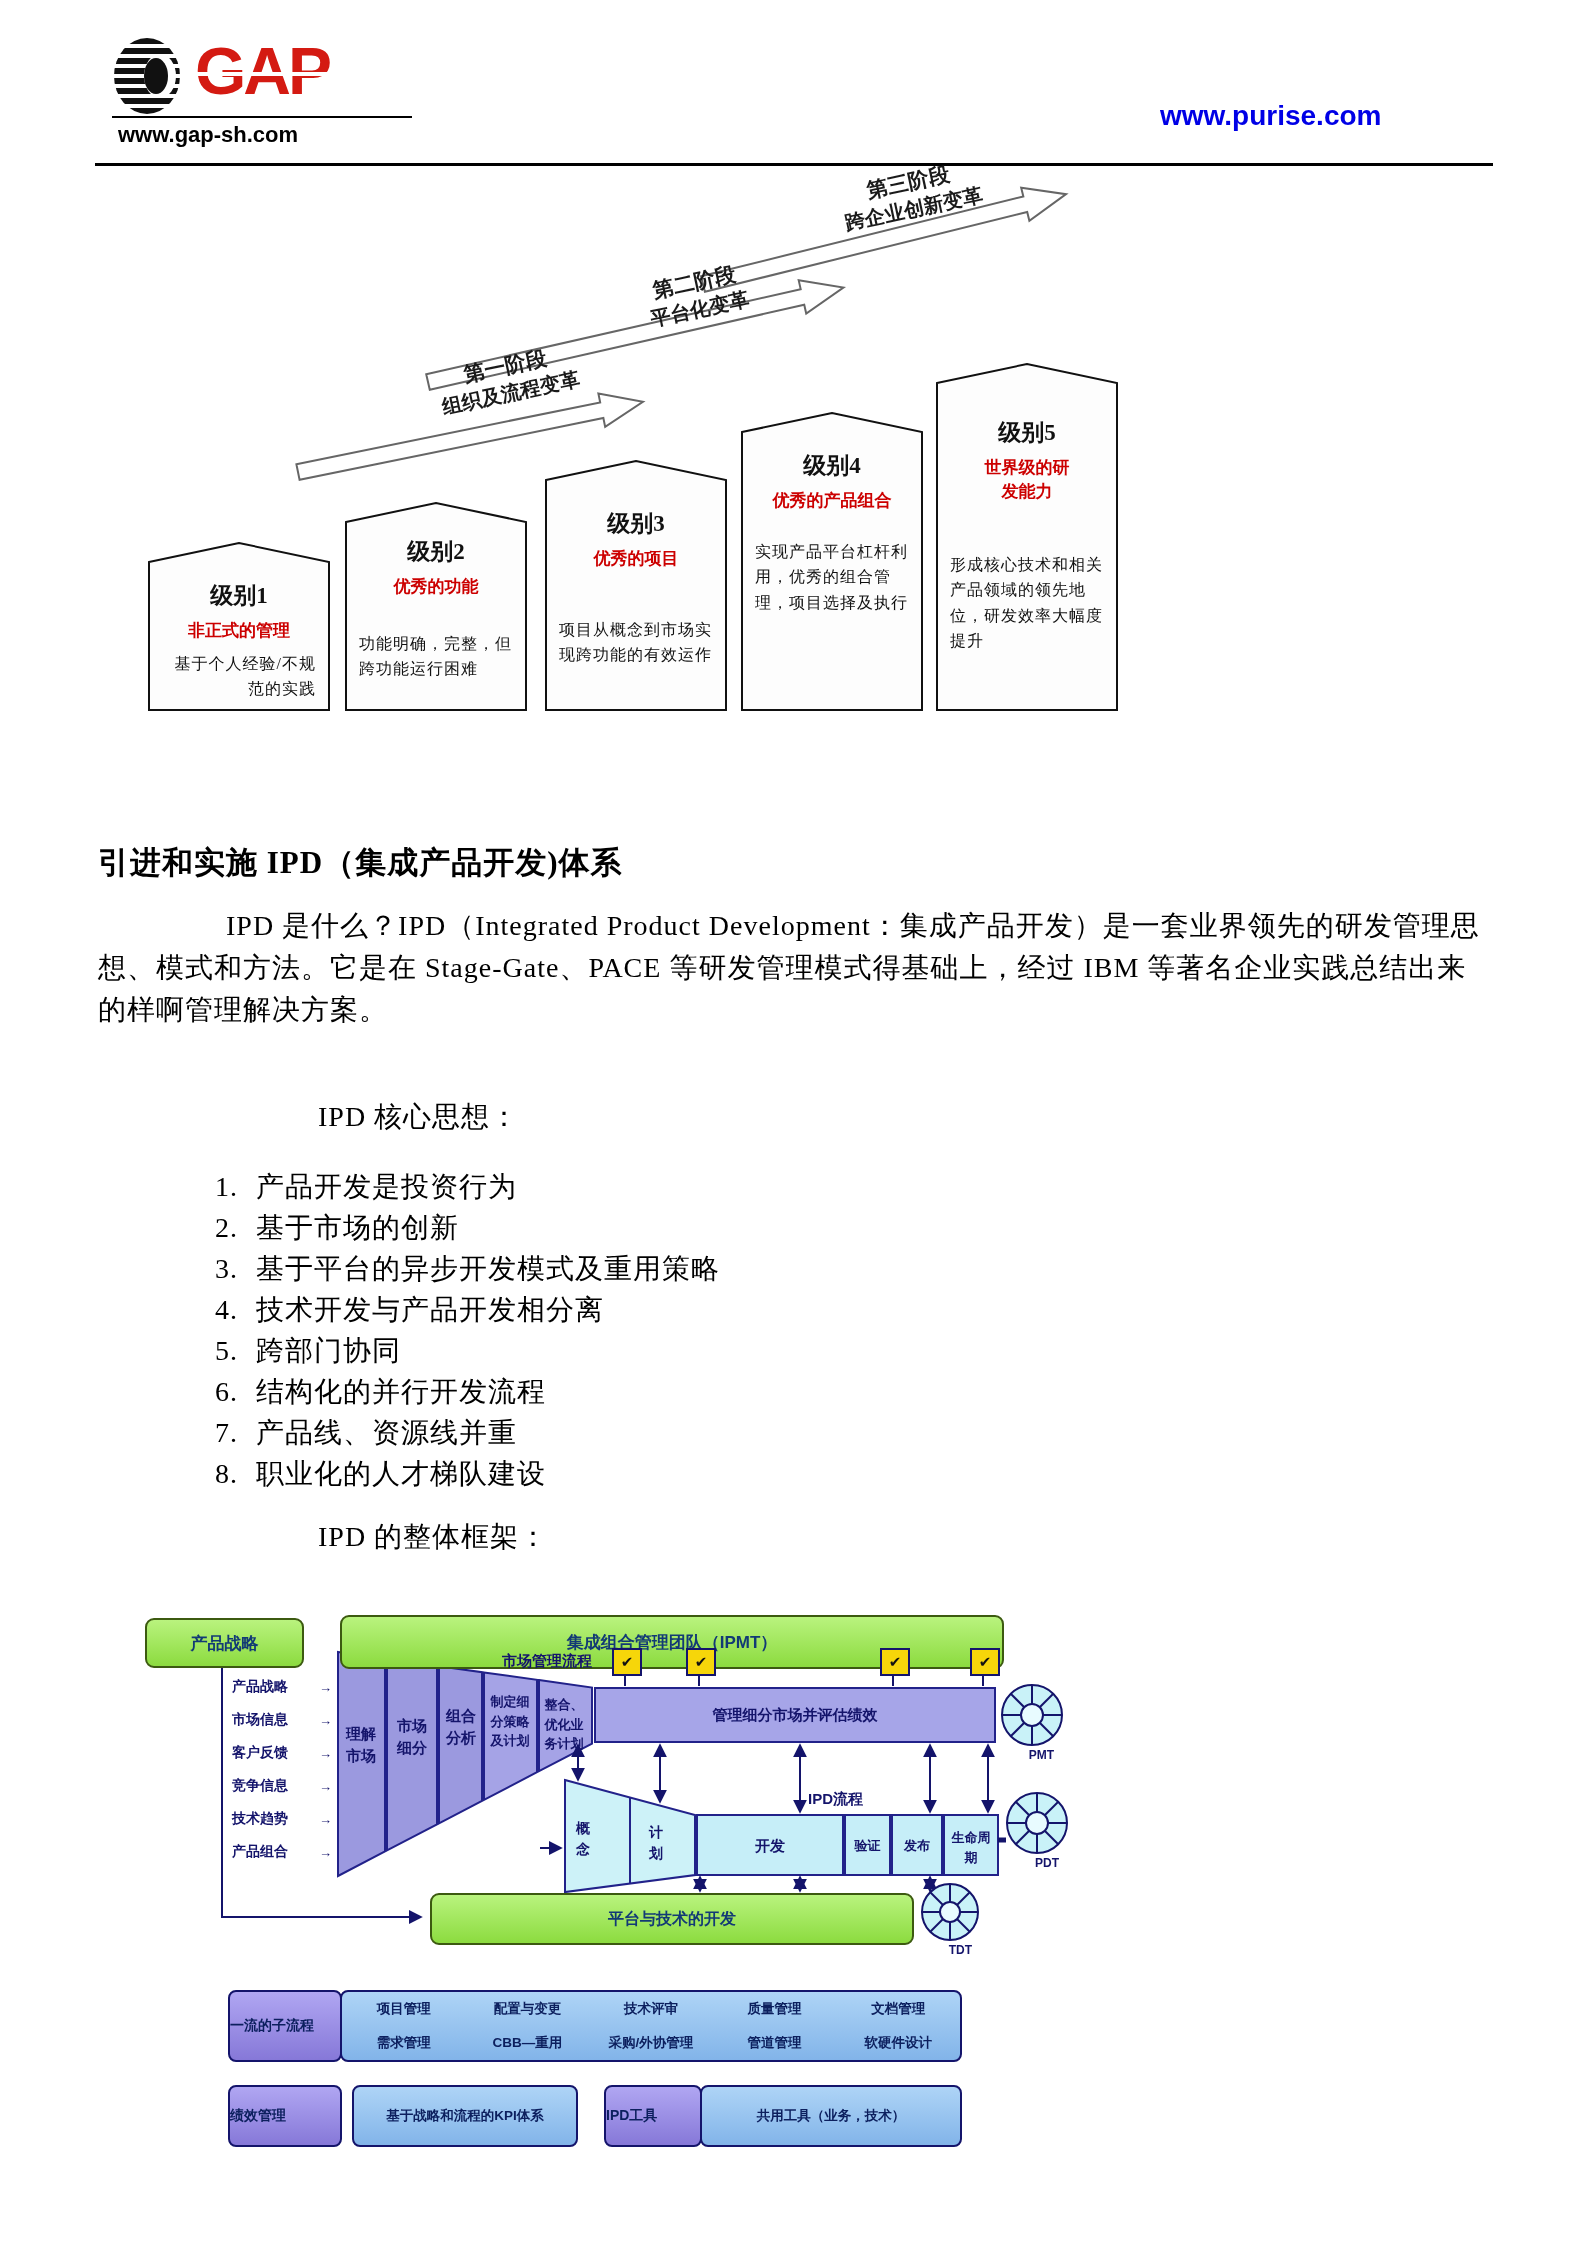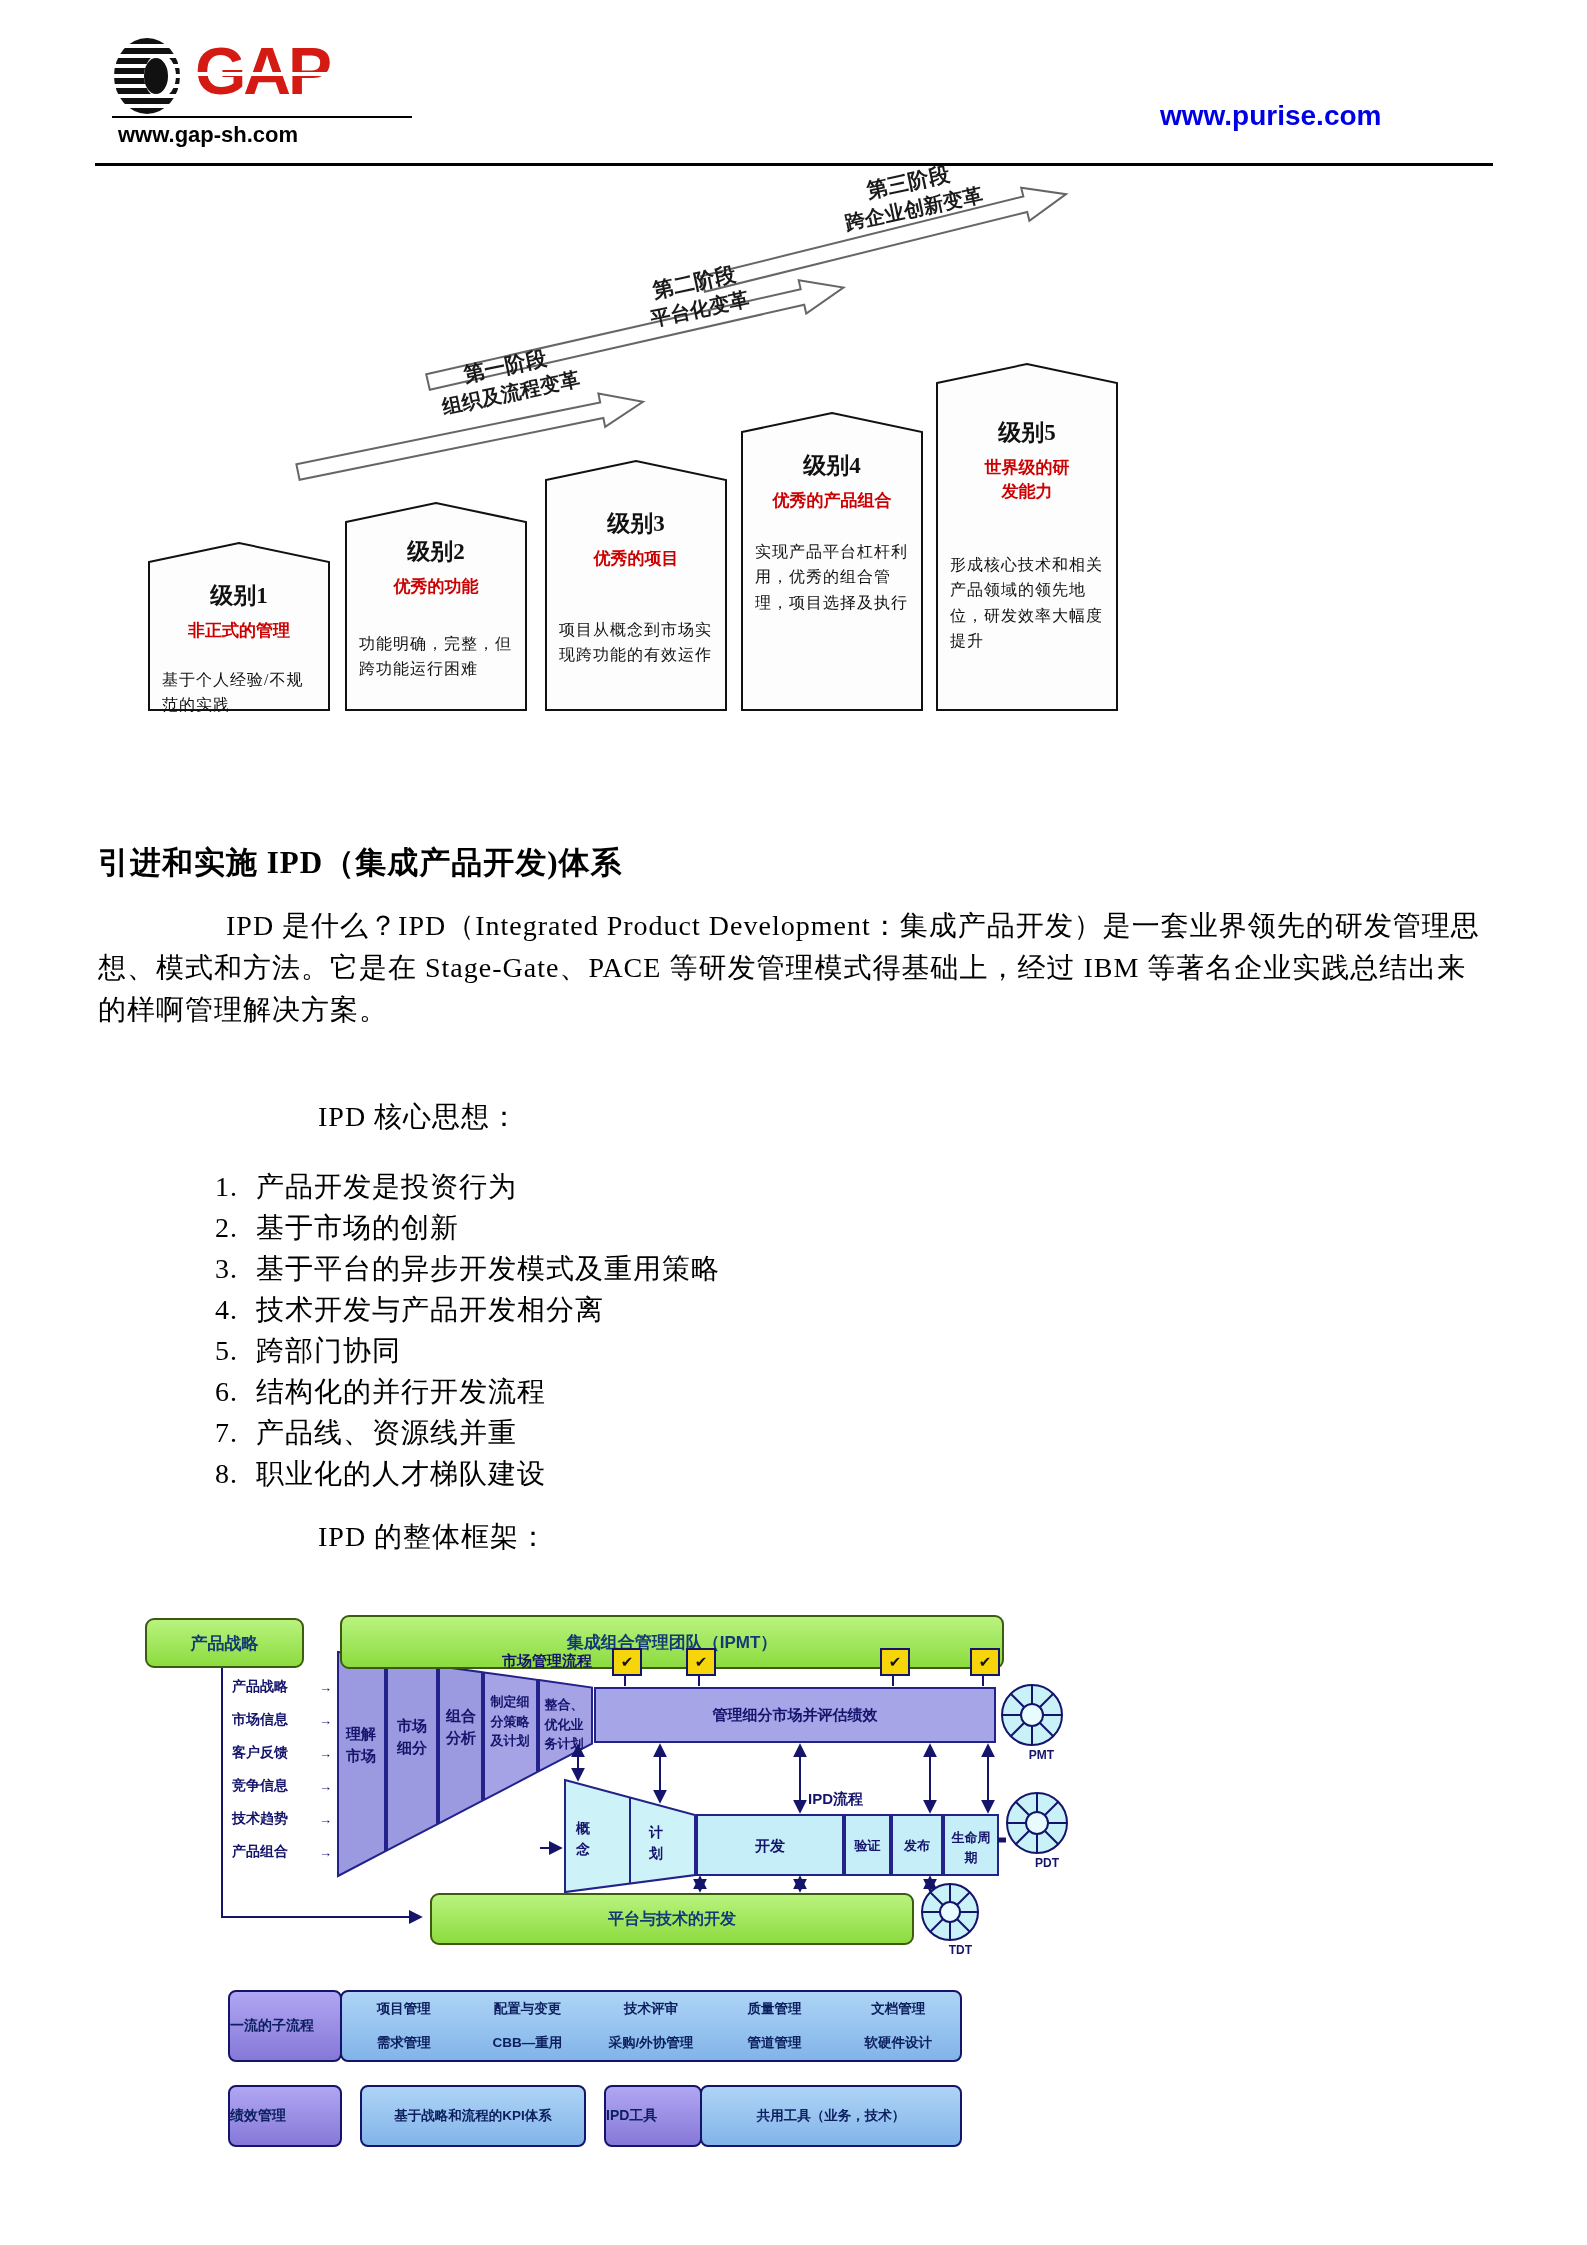--- a/index.html
+++ b/index.html
@@ -111,21 +111,21 @@
     <div class="l2">跨企业创新变革</div>
   </div>
 
   <div class="level" style="left:148px;top:542px;height:170px;">
     <svg width="182" height="170">
         <polygon points="1,20 91,1 181,20 181,168 1,168" fill="#fdfdfd" stroke="#111" stroke-width="2"></polygon>
       </svg>
     <div class="content">
       <div class="lv-title" style="margin-top:18px;">级别1</div>
       <div class="lv-sub">非正式的管理</div>
-      <div class="lv-desc" style="margin-top:24px;">基于个人经验/不规范的实践</div>
+      <div class="lv-desc" style="margin-top:8px;text-align:right;">基于个人经验/不规范的实践</div>
     </div>
   </div>
   <div class="level" style="left:345px;top:502px;height:210px;">
     <svg width="182" height="210">
         <polygon points="1,20 91,1 181,20 181,208 1,208" fill="#fdfdfd" stroke="#111" stroke-width="2"></polygon>
       </svg>
     <div class="content">
       <div class="lv-title" style="margin-top:14px;">级别2</div>
       <div class="lv-sub">优秀的功能</div>
       <div class="lv-desc" style="margin-top:32px;">功能明确，完整，但跨功能运行困难</div>
@@ -340,21 +340,21 @@
         <span>CBB—重用</span>
         <span>采购/外协管理</span>
         <span>管道管理</span>
         <span>软硬件设计</span>
       </div>
     </div>
 
     <div class="pbox" style="left:228px;top:485px;width:110px;height:58px;">
       <span>绩效管理</span>
     </div>
-    <div class="bbox" style="left:360px;top:485px;width:222px;height:58px;display:flex;align-items:center;justify-content:center;font-size:13.5px;text-align:center;">
+    <div class="bbox" style="left:352px;top:485px;width:222px;height:58px;display:flex;align-items:center;justify-content:center;font-size:13.5px;text-align:center;">
       <span>基于战略和流程的KPI体系</span>
     </div>
     <div class="pbox" style="left:604px;top:485px;width:94px;height:58px;">
       <span>IPD工具</span>
     </div>
     <div class="bbox" style="left:700px;top:485px;width:258px;height:58px;display:flex;align-items:center;justify-content:center;font-size:13.5px;text-align:center;">
       <span>共用工具（业务，技术）</span>
     </div>
   </div>
 

